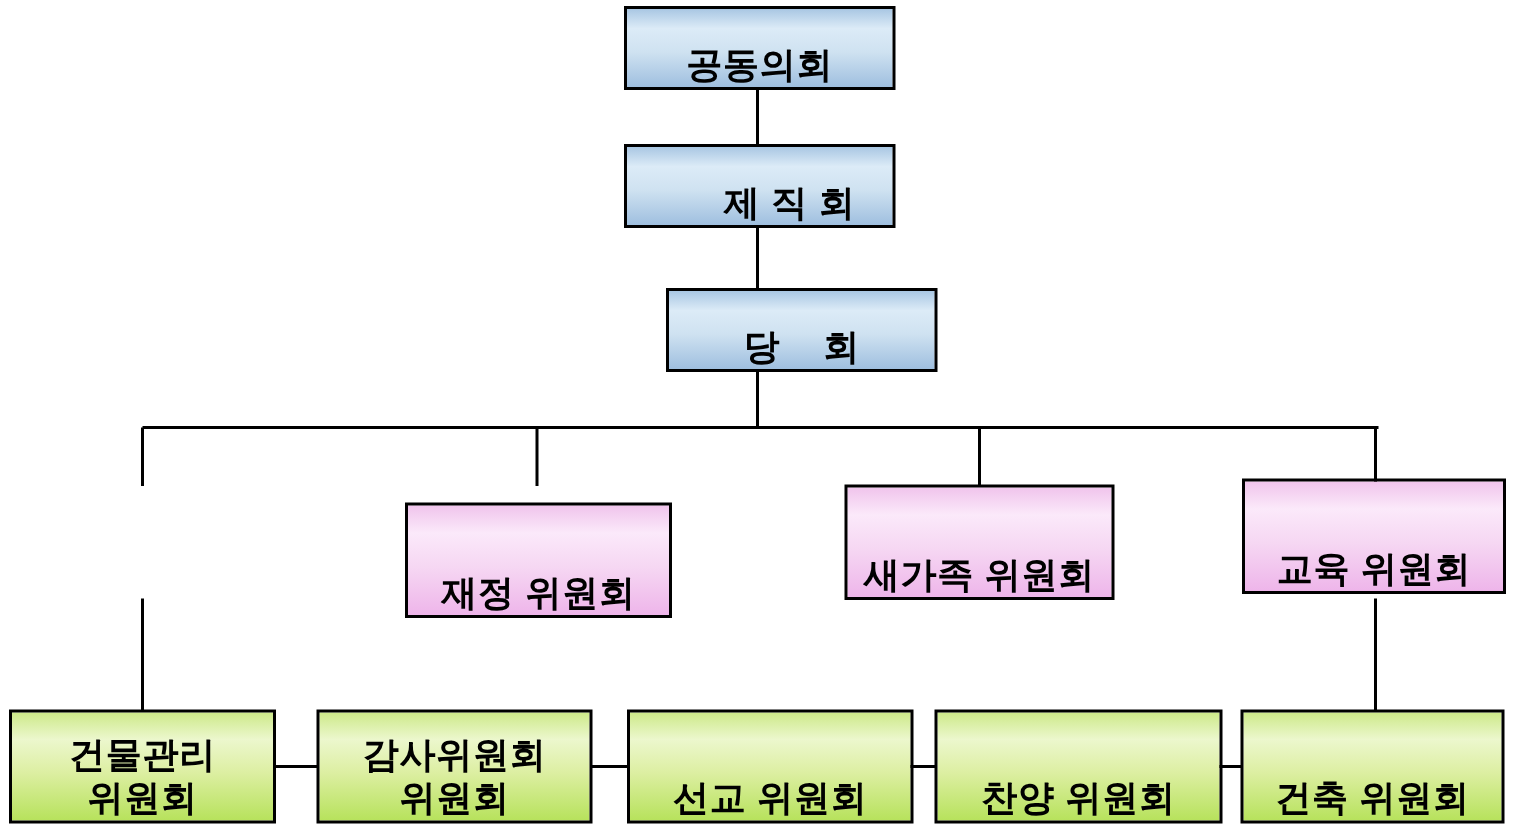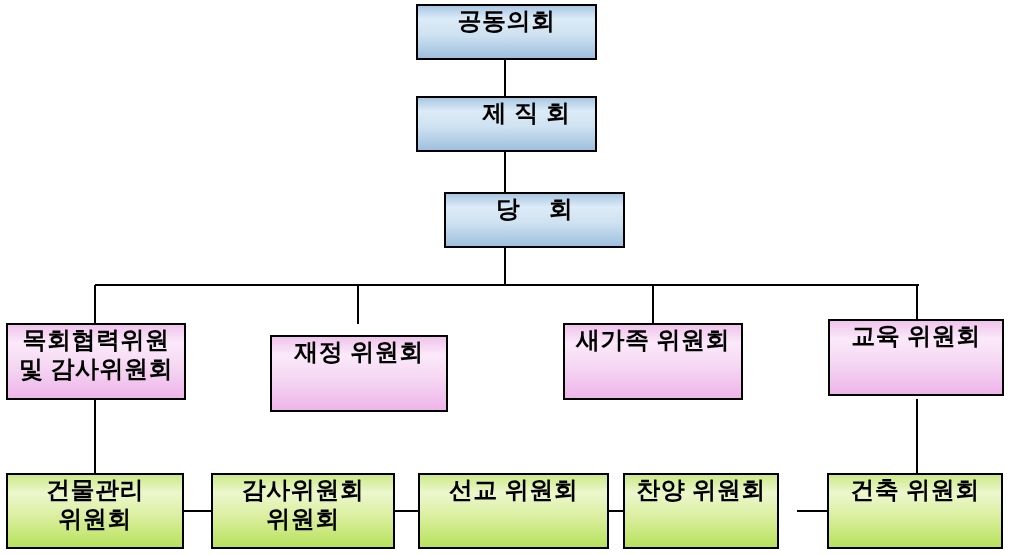--- a/index.html
+++ b/index.html
@@ -15,21 +15,21 @@
     font-family: "Liberation Sans", "DejaVu Sans", sans-serif;
     overflow: hidden;
   }
   .node {
     position: absolute;
     box-sizing: border-box;
     border: 2px solid #000000;
     display: flex;
     flex-direction: column;
     align-items: center;
-    justify-content: flex-start;
+    justify-content: flex-end;
     text-align: center;
     font-weight: bold;
     font-size: 24px;
     color: #000000;
     line-height: 29px;
     letter-spacing: 0.5px;
   }
   .node .lbl { white-space: pre; }
   .blue {
     background: linear-gradient(180deg, #a9c7e3 0%, #dcebf7 25%, #cfe2f1 55%, #9fbfdf 100%);
@@ -70,24 +70,20 @@
   <div class="node blue" style="left:416px; top:4px; width:181px; height:56px;">
     <span class="lbl">공동의회</span>
   </div>
   <div class="node blue" style="left:416px; top:96px; width:181px; height:56px;padding-left:40px;">
     <span class="lbl">제 직 회</span>
   </div>
   <div class="node blue" style="left:416px; top:192px; width:181px; height:56px;margin-left:28px;">
     <span class="lbl">당    회</span>
   </div>
 
-  <div class="node pink" style="left:6px; top:323px; width:180px; height:77px;">
-    <span class="lbl">목회협력위원</span>
-    <span class="lbl">및 감사위원회</span>
-  </div>
   <div class="node pink" style="left:270px; top:335px; width:178px; height:77px;">
     <span class="lbl">재정 위원회</span>
   </div>
   <div class="node pink" style="left:563px; top:323px; width:180px; height:77px;">
     <span class="lbl">새가족 위원회</span>
   </div>
   <div class="node pink" style="left:828px; top:319px; width:176px; height:77px;">
     <span class="lbl">교육 위원회</span>
   </div>
 
@@ -95,20 +91,20 @@
     <span class="lbl">건물관리</span>
     <span class="lbl">위원회</span>
   </div>
   <div class="node green" style="left:211px; top:473px; width:184px; height:76px;">
     <span class="lbl">감사위원회</span>
     <span class="lbl">위원회</span>
   </div>
   <div class="node green" style="left:418px; top:473px; width:191px; height:76px;">
     <span class="lbl">선교 위원회</span>
   </div>
-  <div class="node green" style="left:623px; top:473px; width:156px; height:76px;">
+  <div class="node green" style="left:623px; top:473px; width:192px; height:76px;">
     <span class="lbl">찬양 위원회</span>
   </div>
   <div class="node green" style="left:827px; top:473px; width:176px; height:76px;">
     <span class="lbl">건축 위원회</span>
   </div>
 
 </div>
 
 </body></html>

